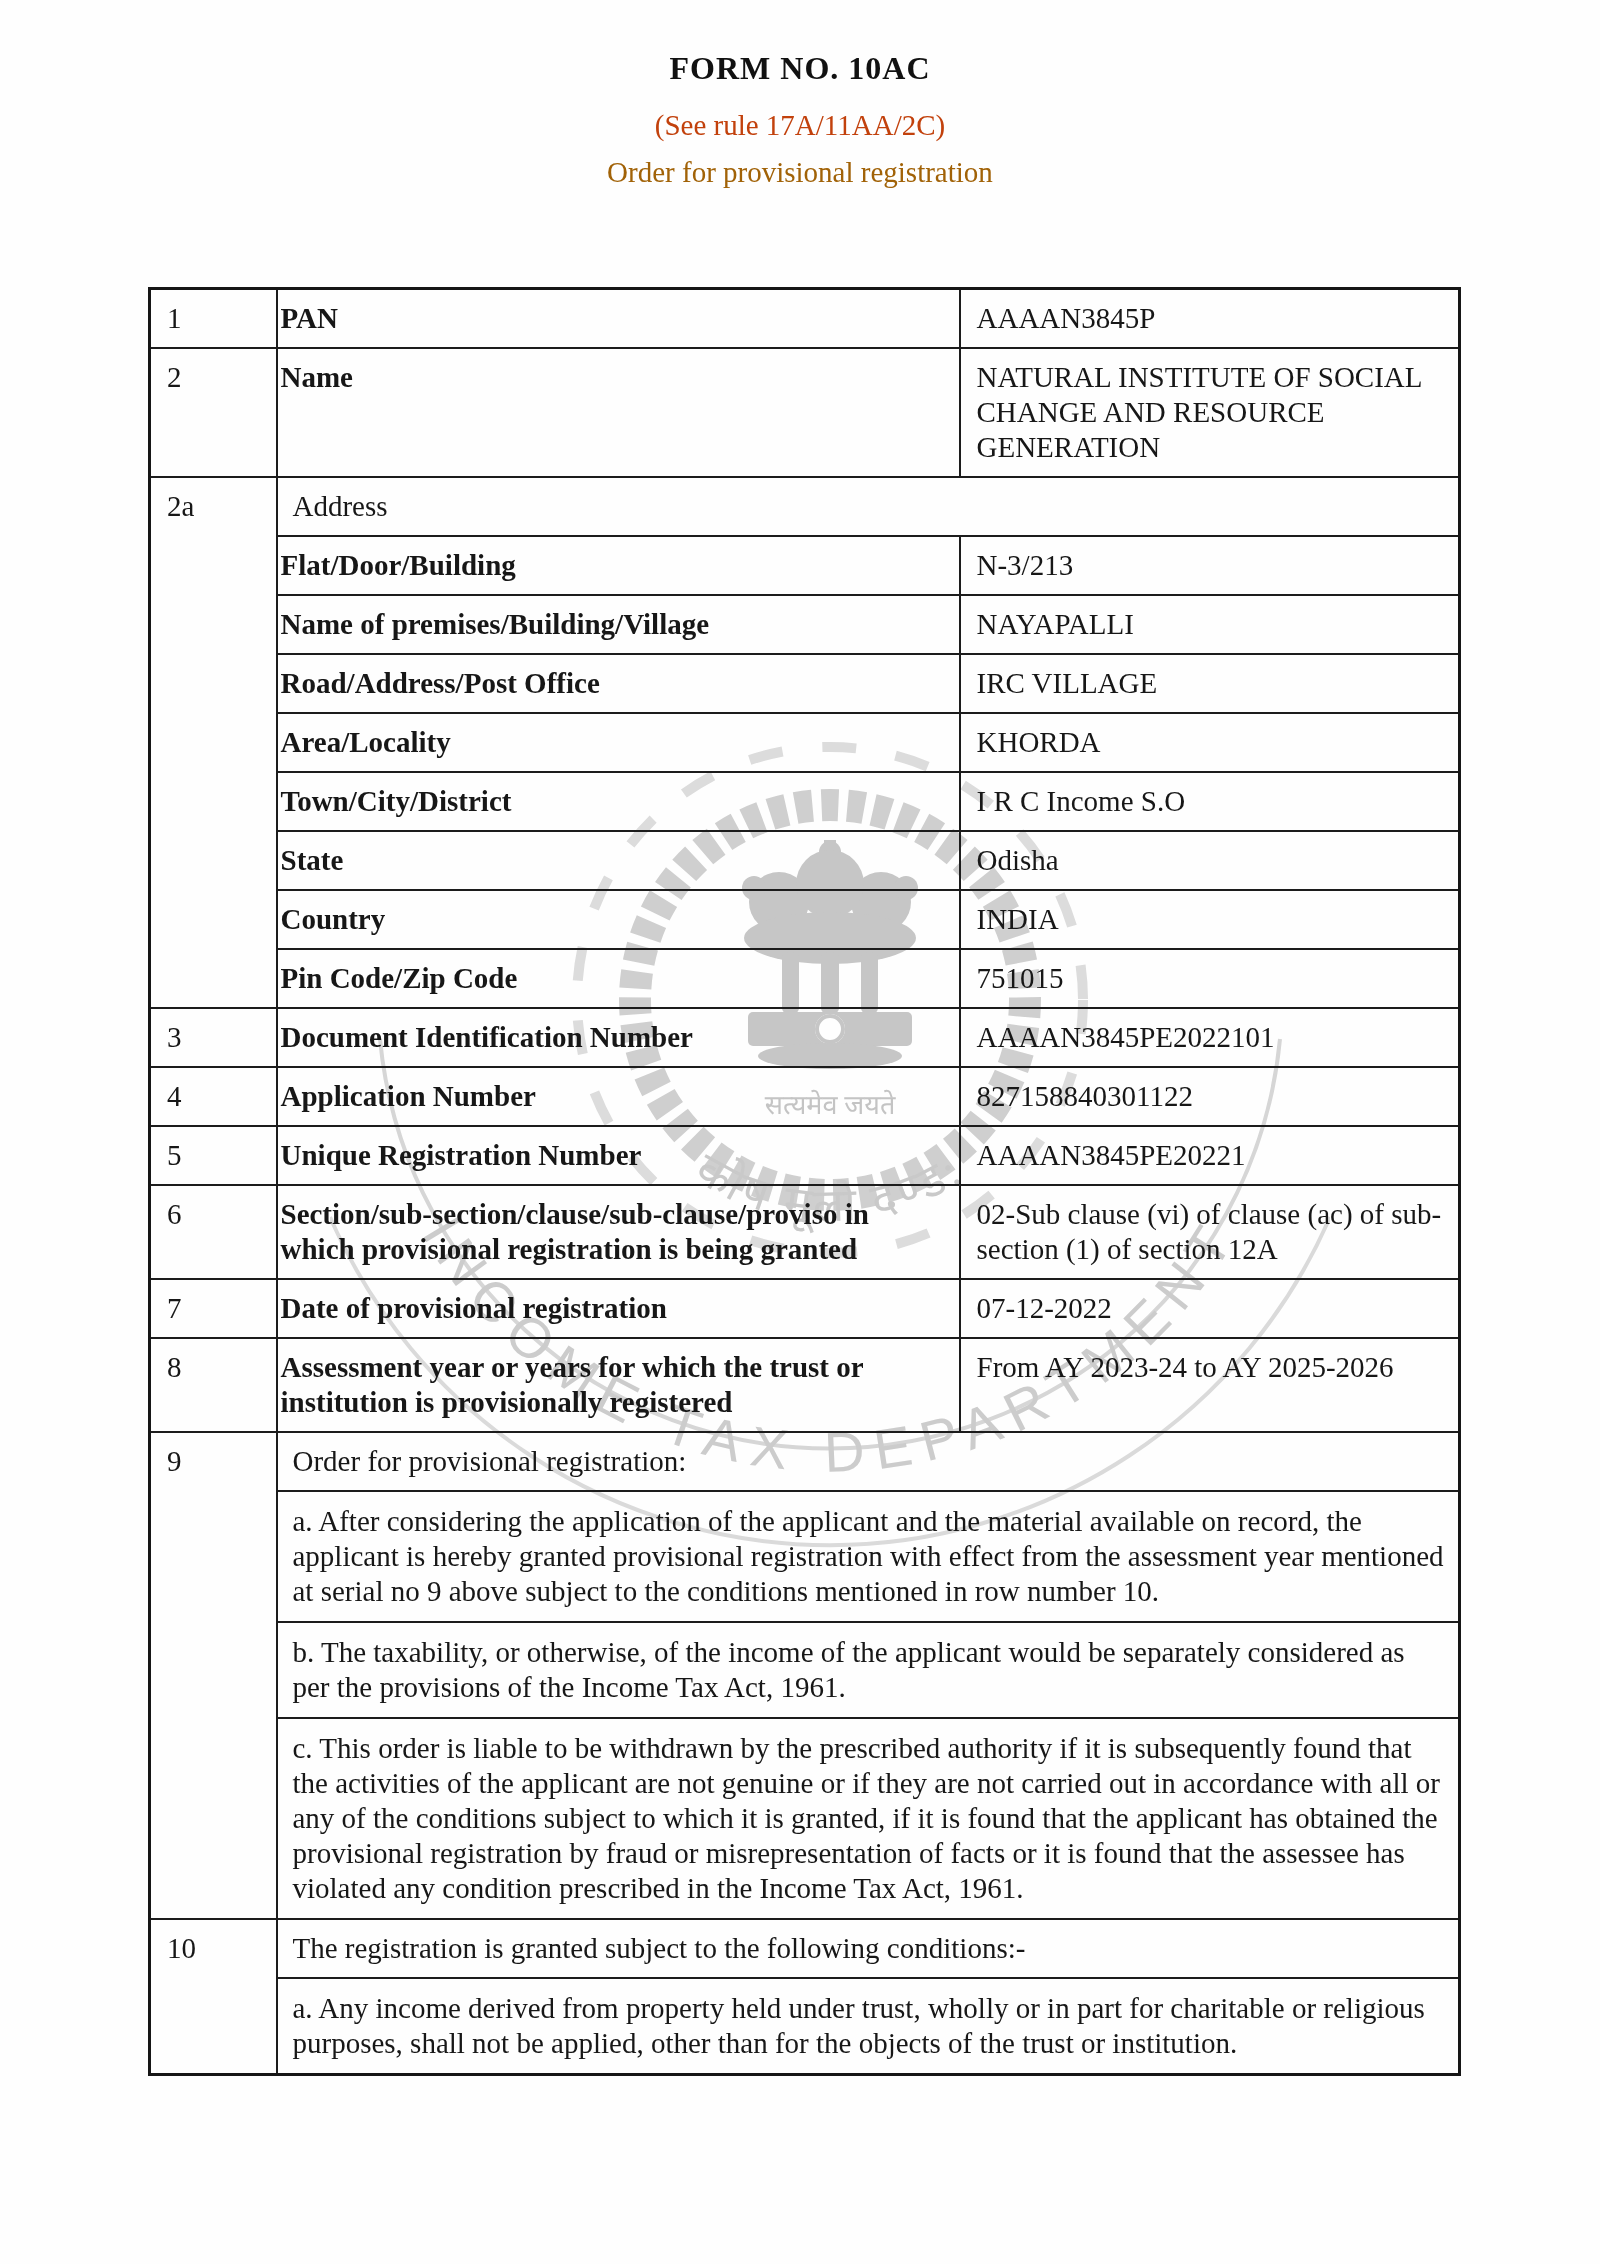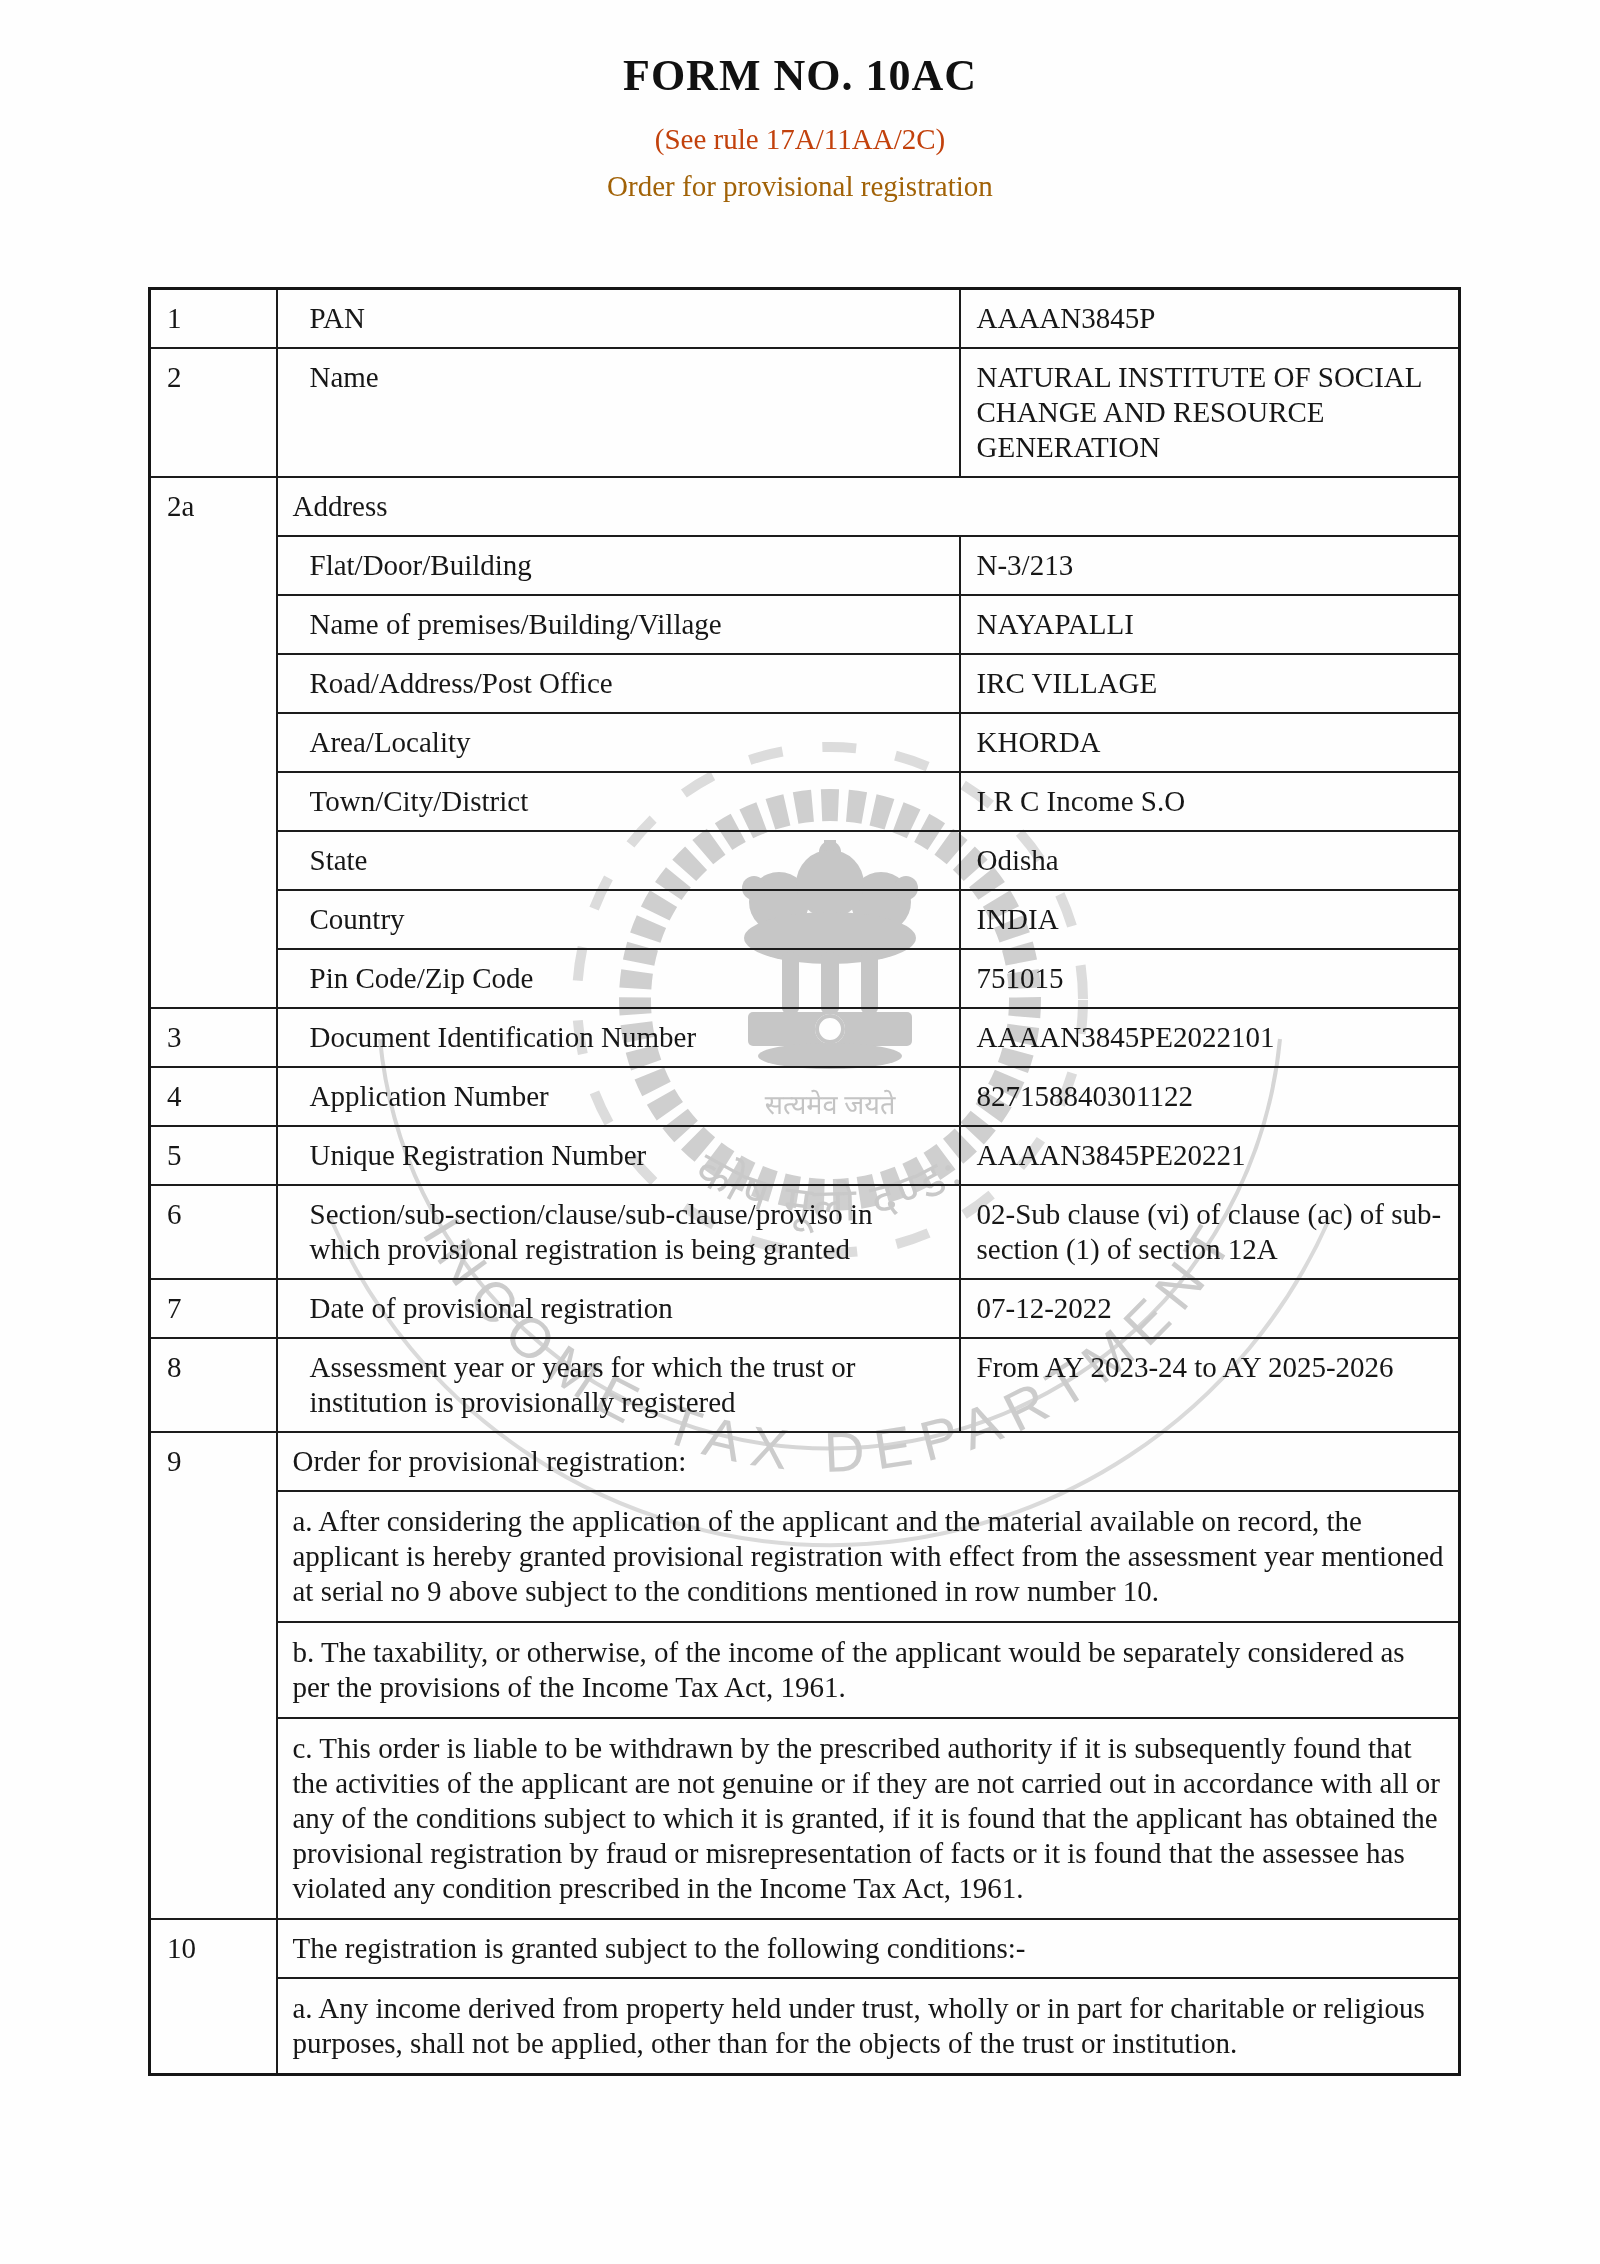--- a/index.html
+++ b/index.html
@@ -3,38 +3,38 @@
 <meta charset="utf-8">
 <style>
   html,body{margin:0;padding:0;background:#e8e8e8;}
   .page{
     position:relative;width:1600px;height:2264px;margin:0 auto;
     background:#fefefe;overflow:hidden;
     font-family:"Liberation Serif","DejaVu Serif",serif;color:#171717;
   }
   
   .heading{position:absolute;left:0;top:0;width:1600px;text-align:center;z-index:2;}
-  .form-title{margin-top:50px;font-size:44px;font-weight:bold;letter-spacing:1px;color:#111;}
+  .form-title{margin-top:50px;font-size:32px;font-weight:bold;letter-spacing:1px;color:#111;}
   .rule-ref{margin-top:22px;font-size:29px;color:#c2410c;}
   .order-caption{margin-top:14px;font-size:29px;color:#a16207;}
   
   .wm{position:absolute;left:330px;top:540px;width:1000px;height:1040px;z-index:1;pointer-events:none;}
   
   table.reg{
     position:absolute;left:148px;top:287px;width:1310px;z-index:2;
     border-collapse:collapse;table-layout:fixed;background:transparent;
   }
   table.reg{border:3px solid #161616;}
   table.reg td{
     border:2px solid #1c1c1c;vertical-align:top;
     font-size:29px;line-height:35px;color:#171717;
     overflow:hidden;
   }
   td.sn{padding:11px 6px 11px 16px;font-size:30px;}
-  td.lbl{padding:11px 14px 11px 32px;}
+  td.lbl{padding:11px 14px 11px 3px;font-weight:bold;}
   td.val{padding:11px 10px 11px 16px;font-size:32px;line-height:36px;margin-left:24px;}
   td.hdr{padding:11px 23px 11px 15px;}
   td.para{padding:12px 14px 12px 15px;font-size:28px;line-height:34px;}
 </style>
 </head>
 <body>
 
 <div class="page">
 
   <svg class="wm" viewBox="0 0 1000 1040" aria-hidden="true">

